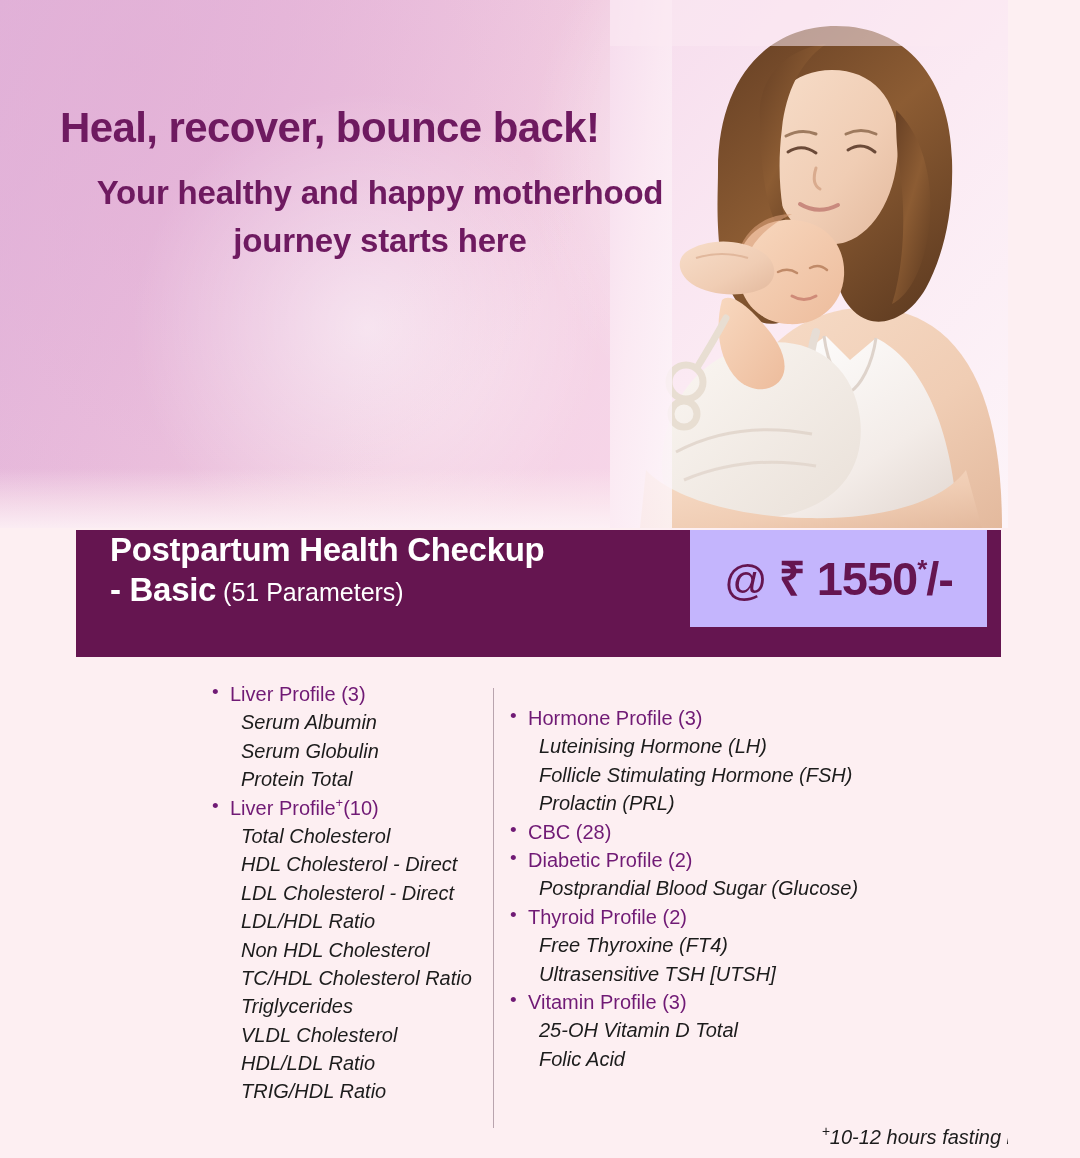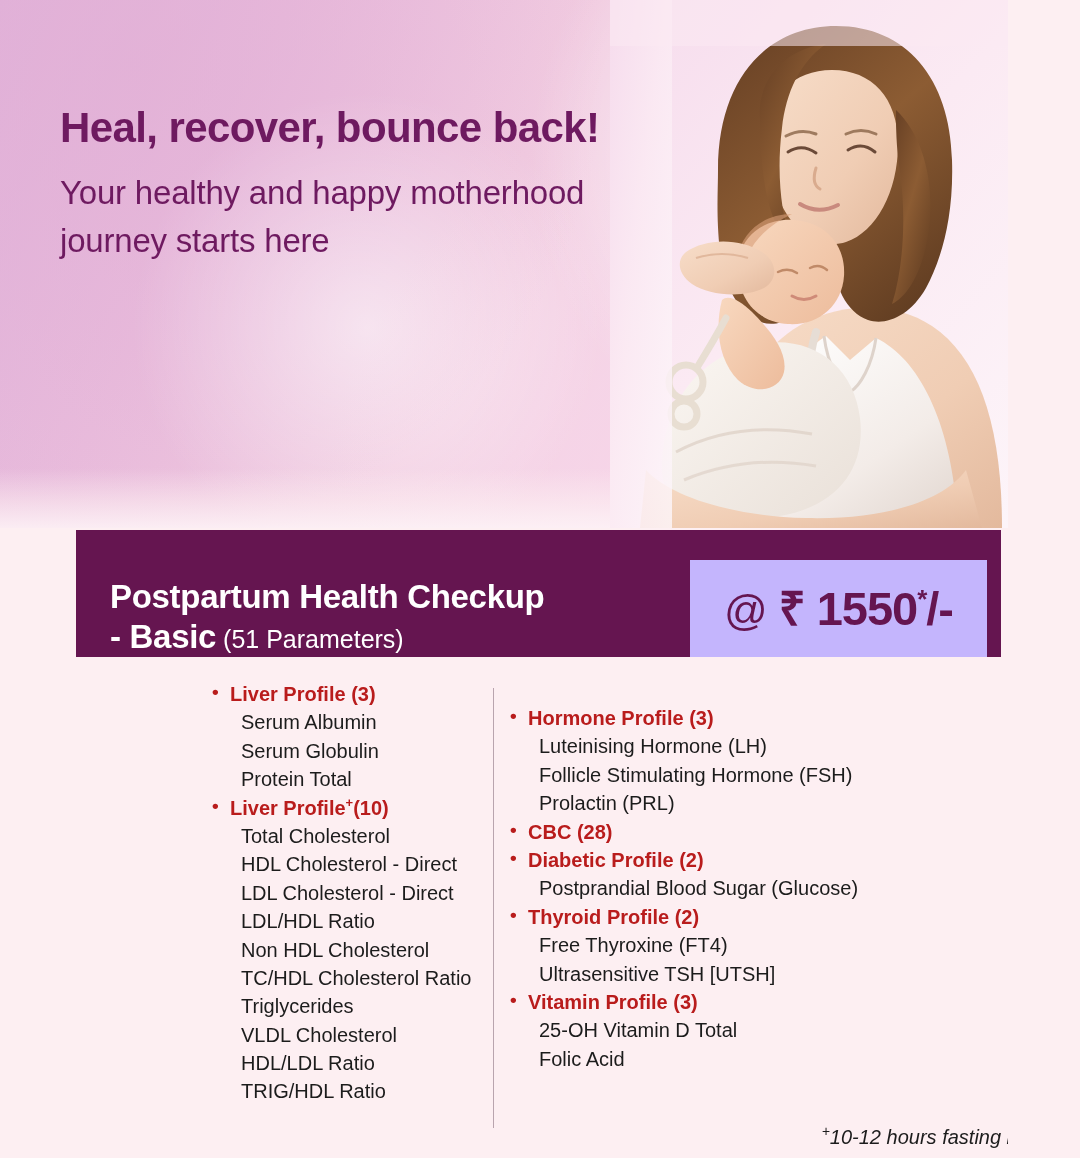--- a/index.html
+++ b/index.html
@@ -60,24 +60,25 @@
     font-size: 42px;
     font-weight: bold;
     color: #6e1a60;
     letter-spacing: -0.6px;
     line-height: 1.1;
     margin-bottom: 18px;
   }
 
   .subhead {
     font-size: 33px;
-    font-weight: normal;
+    font-weight: bold;
     color: #6e1a60;
     line-height: 1.46;
     letter-spacing: -0.2px;
+    text-align: center;
   }
 
   
   .photo {
     position: absolute;
     right: 0;
     top: 0;
     width: 470px;
     height: 528px;
     z-index: 2;
@@ -87,21 +88,21 @@
   
   .title-bar {
     position: absolute;
     left: 76px;
     top: 530px;
     width: 925px;
     height: 127px;
     background: #651550;
     z-index: 6;
     display: flex;
-    align-items: flex-end;
+    align-items: flex-start;
   }
 
   .title-block {
     padding-left: 34px;
     flex: 1 1 auto;
     color: #ffffff;
   }
 
   .title-line1 {
     font-size: 33px;
@@ -172,22 +173,22 @@
     top: 8px;
     width: 1px;
     height: 440px;
     background: #b9a4ae;
     z-index: 4;
   }
 
   .grp-head {
     display: block;
     font-size: 20px;
-    font-weight: bold;
-    color: #b91c1c;
+    font-weight: normal;
+    color: #701a75;
     line-height: 1.42;
     position: relative;
     padding-left: 20px;
     white-space: nowrap;
   }
   .grp-head::before {
     content: "\2022";
     position: absolute;
     left: 2px;
     top: -1px;
@@ -202,20 +203,21 @@
   }
 
   .item {
     display: block;
     font-size: 20px;
     font-weight: normal;
     color: #1c1c1c;
     line-height: 1.42;
     padding-left: 31px;
     white-space: nowrap;
+    font-style: italic;
   }
 
   
   .footnote {
     position: absolute;
     left: 0;
     top: 1126px;
     width: 1080px;
     text-align: right;
     font-size: 20px;

